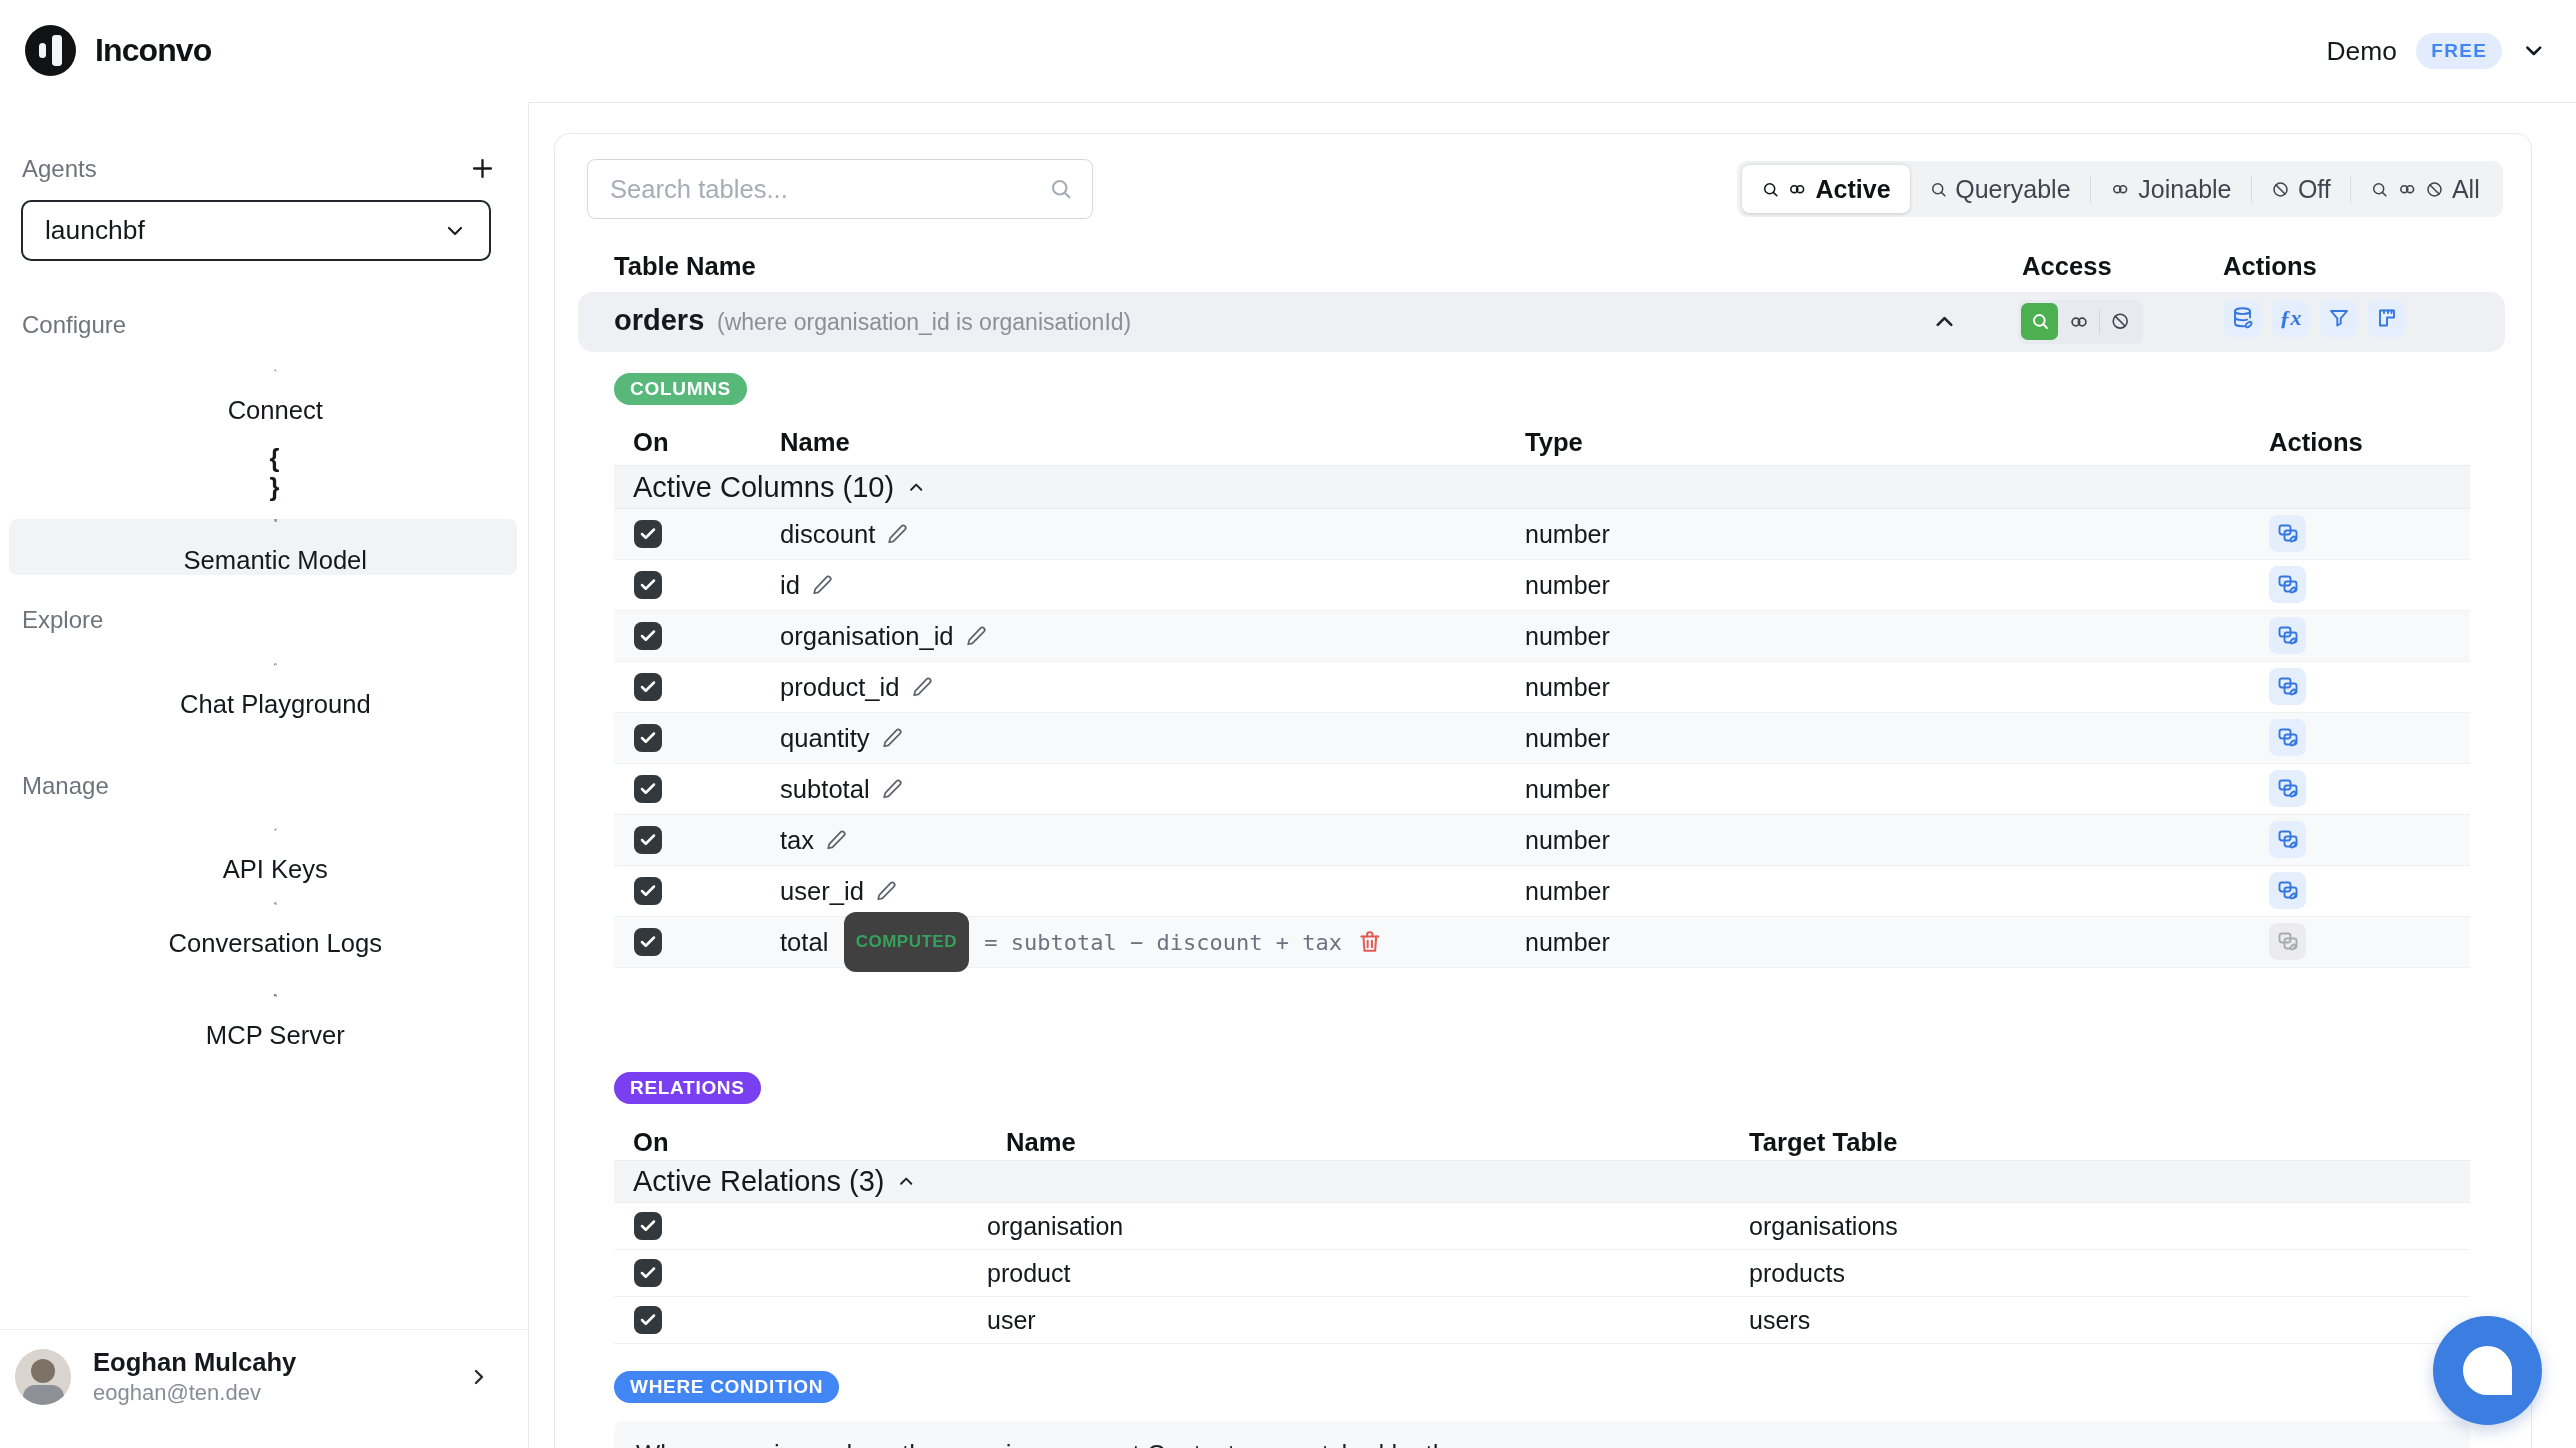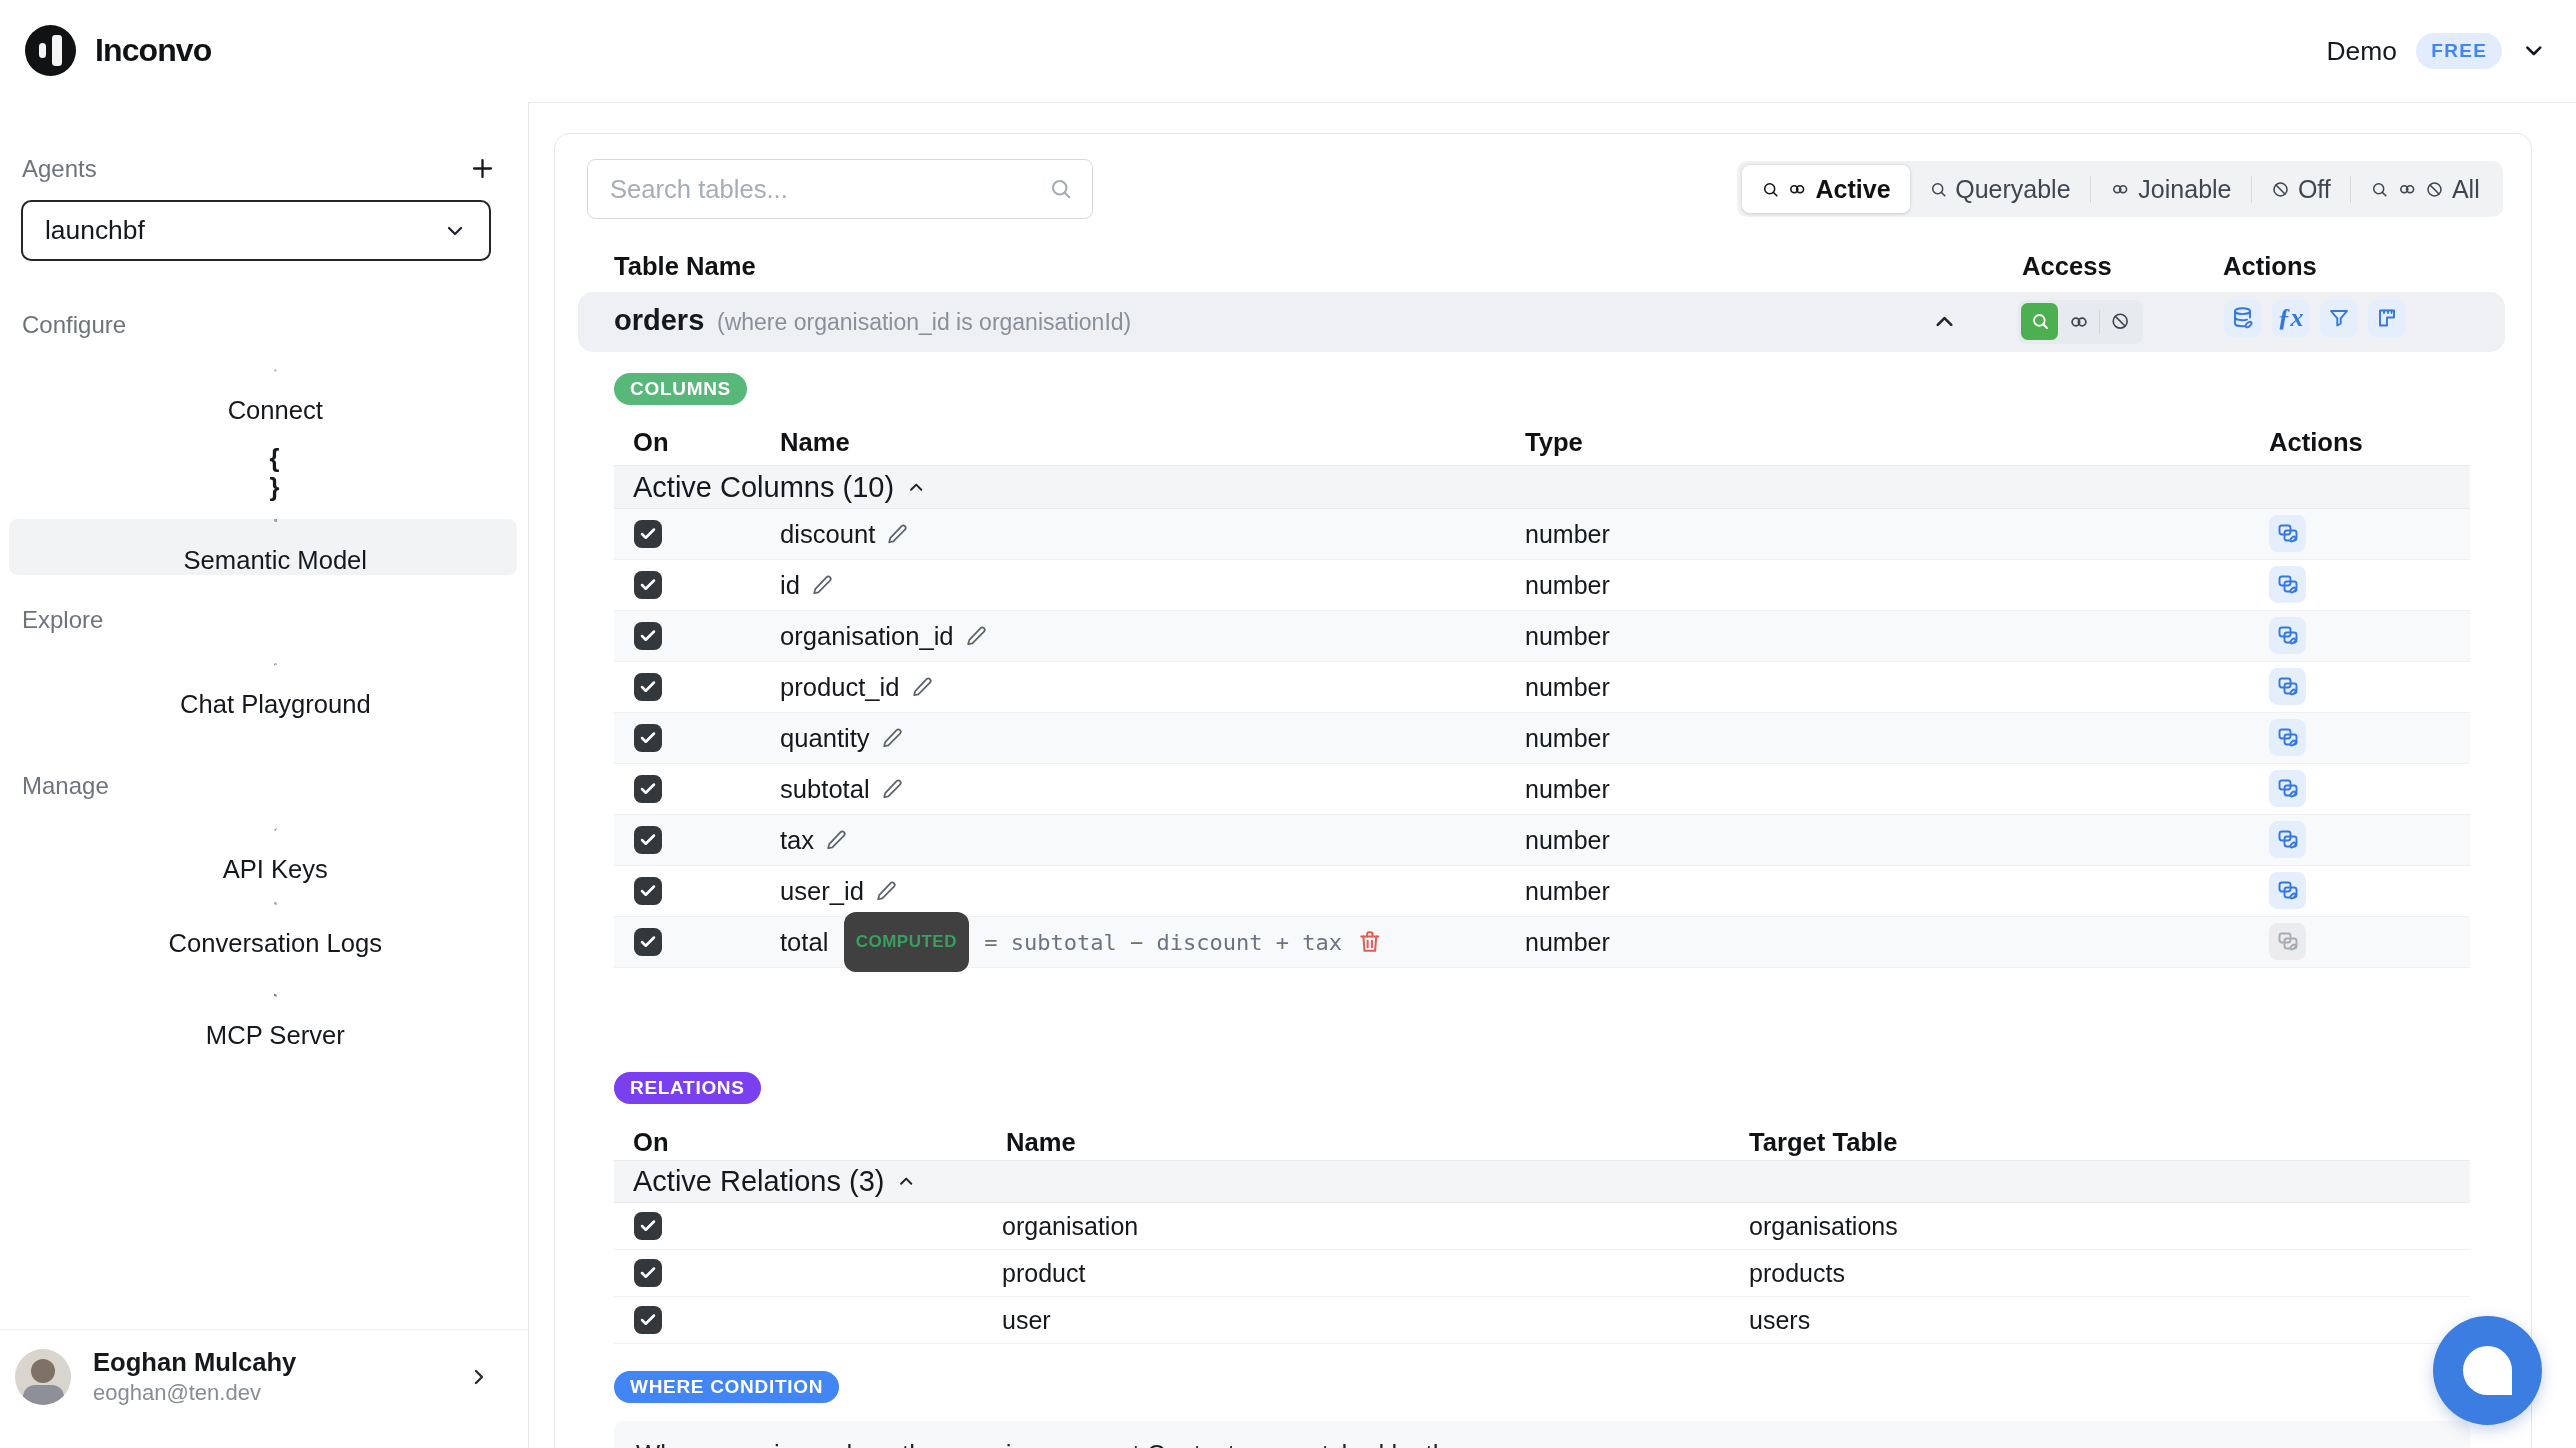--- a/index.html
+++ b/index.html
@@ -68,21 +68,21 @@
   .orders-name{position:absolute;left:36px;top:12px;font-size:29px;font-weight:700;color:#15181c;}
   .orders-note{position:absolute;left:139px;top:17px;font-size:23px;color:#8a9099;}
   .orders-collapse{position:absolute;left:1353px;top:16px;color:#23272c;cursor:pointer;}
   .access-seg{position:absolute;left:1440px;top:7.7px;height:44px;background:#e7eaee;border-radius:8.5px;
               display:flex;align-items:center;padding:0 3.4px;gap:1.7px;}
   .acc-btn{width:37px;height:37px;border-radius:6.8px;display:flex;align-items:center;justify-content:center;color:#3f4650;cursor:pointer;}
   .acc-btn.green{background:#4caf50;color:#fff;}
   .acc-div{width:1.7px;height:24px;background:#d2d6db;}
   .orders-actions{position:absolute;left:1646px;top:7.7px;display:flex;gap:11px;}
   .act-btn{width:37px;height:37px;border-radius:8.5px;background:#e4eefc;color:#3577e0;display:flex;align-items:center;justify-content:center;cursor:pointer;}
-  .fx-txt{font-size:26px;font-style:italic;font-weight:600;font-family:"Liberation Serif","DejaVu Serif",serif;}
+  .fx-txt{font-size:22px;font-style:italic;font-weight:600;font-family:"Liberation Serif","DejaVu Serif",serif;}
 
   .section-badge{position:absolute;height:31.5px;border-radius:16px;display:flex;align-items:center;
                  padding:0 16px;color:#fff;font-size:19px;font-weight:700;letter-spacing:0.7px;}
   .badge-green{background:#57b879;}
   .badge-purple{background:#7b3ff2;}
   .badge-blue{background:#4285f4;}
 
   .dtable{position:absolute;left:614px;width:1856px;}
   .dt-head{position:relative;height:39px;}
   .dt-head .h{position:absolute;top:1.7px;font-size:25.6px;font-weight:700;color:#101214;}
@@ -97,21 +97,21 @@
   .name-cell .nm{font-size:25.6px;color:#15181c;}
   .pencil{color:#5c636b;cursor:pointer;}
   .type-cell{position:absolute;left:911px;top:0;height:100%;display:flex;align-items:center;font-size:25px;color:#15181c;}
   .row-act{position:absolute;left:1655px;top:6px;}
   .act-btn.disabled{background:#ececee;color:#a6abb1;cursor:default;}
   .computed-badge{background:#404040;color:#36a05c;font-size:17px;font-weight:700;letter-spacing:0.5px;
                   padding:20px 12px;border-radius:12px;}
   .formula{font-family:"DejaVu Sans Mono","Liberation Mono",monospace;font-size:22px;color:#6b7280;}
   .trash{color:#e25c55;cursor:pointer;}
 
-  .rel-name{position:absolute;left:388px;top:0;height:100%;display:flex;align-items:center;font-size:25px;color:#15181c;}
+  .rel-name{position:absolute;left:373px;top:0;height:100%;display:flex;align-items:center;font-size:25px;color:#15181c;}
   .rel-target{position:absolute;left:1135px;top:0;height:100%;display:flex;align-items:center;font-size:25px;color:#15181c;}
 
   .where-panel{position:absolute;left:614px;top:1421px;width:1856px;height:60px;background:#f7f8f9;border-radius:8.5px;
                padding:19px 22px 0;box-sizing:border-box;font-size:25.6px;color:#1f2329;white-space:nowrap;overflow:hidden;}
 
   .chat-bubble{position:absolute;left:2433px;top:1316px;width:109px;height:109px;border-radius:50%;background:#3b7de0;
                display:flex;align-items:center;justify-content:center;cursor:pointer;box-shadow:0 5.1px 15.3px rgba(30,80,160,.25);}
   .chat-drop{width:49px;height:49px;background:#fff;border-radius:25px 25px 0 25px;}
 </style>
 </head>

